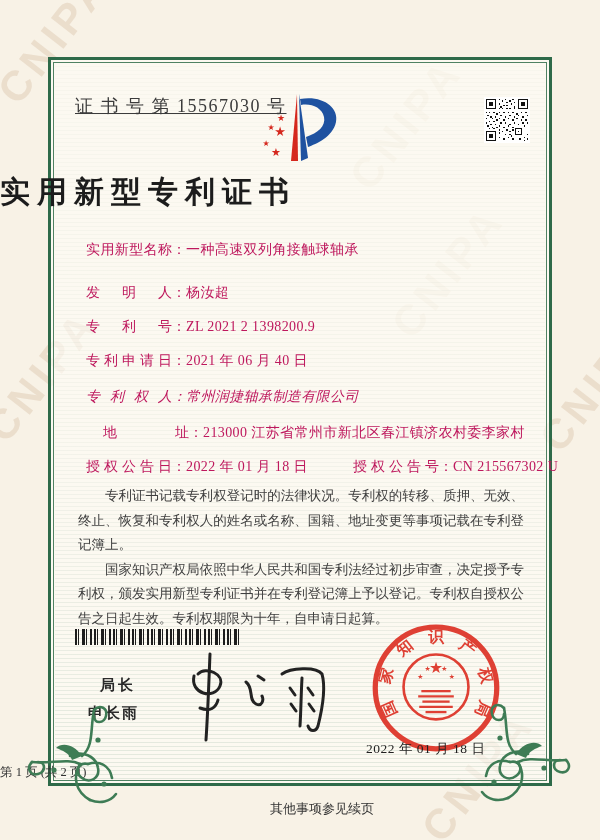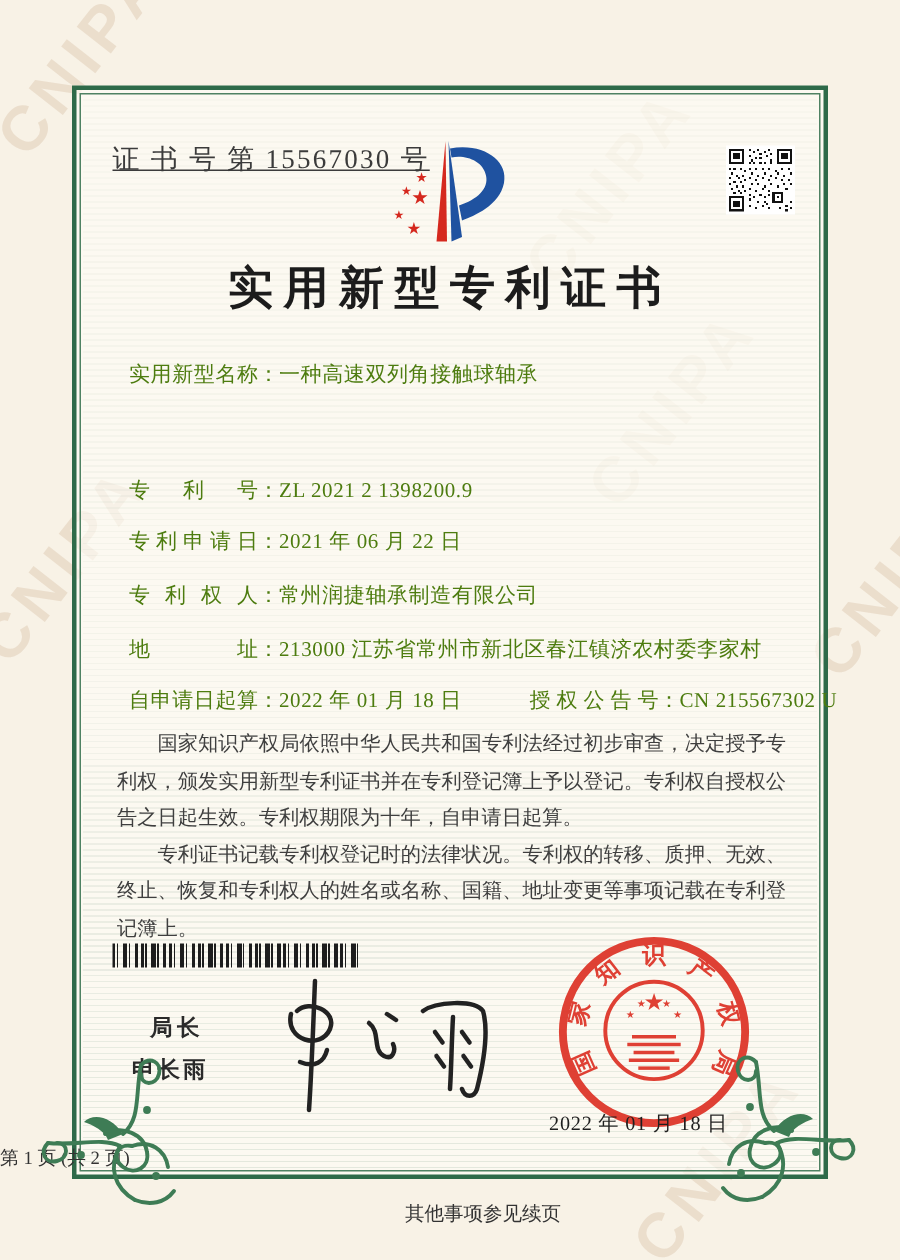--- a/index.html
+++ b/index.html
@@ -25,22 +25,22 @@
   .frame-pattern {
     position:absolute; inset:4px;
     background:repeating-linear-gradient(0deg, rgba(124,160,138,0.20) 0 1px, rgba(255,255,255,0) 1px 4px);
     -webkit-mask-image:linear-gradient(180deg, rgba(0,0,0,0.18), rgba(0,0,0,0.35) 55%, rgba(0,0,0,0.95));
     mask-image:linear-gradient(180deg, rgba(0,0,0,0.18), rgba(0,0,0,0.35) 55%, rgba(0,0,0,0.95));
   }
   .content { position:absolute; inset:0; z-index:3; }
   .cert-no { left:75px; top:94px; font-size:18px; letter-spacing:1.5px; color:#3b3b3b;text-decoration:underline; }
   .logo-box { left:260px; top:91px; width:84px; height:74px; }
   .qr-box { left:484px; top:97px; width:46px; height:46px; background:#fff; padding:2px; box-sizing:border-box; }
-  .cert-title { left:0; right:0; top:172px; text-align:center; font-size:30px; font-weight:700; letter-spacing:7px; color:#1c1c1c; }
-  .field-row { position:absolute; left:86px; font-size:14px; color:#4d7c0f; white-space:nowrap; }
+  .cert-title { left:0; right:0; top:172px; text-align:left; font-size:30px; font-weight:700; letter-spacing:7px; color:#1c1c1c; }
+  .field-row { position:absolute; left:86px; font-size:14px; color:#be185d; white-space:nowrap; }
   .f-label { display:inline-block; width:86px; text-align:justify; text-align-last:justify; vertical-align:top; }
   .f-colon { display:inline-block; }
   .f-value { letter-spacing:0.4px; }
   .paragraphs { left:78px; top:484px; width:446px; font-size:13.5px; line-height:24.5px; color:#3f3f3f; text-align:justify; }
   .paragraphs p { margin:0; text-indent:2em; }
   .barcode {
     left:75px; top:629px; width:166px; height:16px;
     background:repeating-linear-gradient(90deg,
       #1d1d1d 0 2px, rgba(0,0,0,0) 2px 3px,
       #1d1d1d 3px 4px, rgba(0,0,0,0) 4px 7px,
@@ -114,42 +114,45 @@
       <rect x="21" y="21" width="3" height="3" fill="#ffffff"></rect>
       <rect x="22" y="22" width="1" height="1" fill="#111111"></rect>
       <path fill="#111111" d="M9 0h1v1H9z M11 1h1v1h-1z M13 0h1v1h-1z M14 2h1v1h-1z M16 1h1v1h-1z M18 0h1v1h-1z M19 2h1v1h-1z M9 3h1v1H9z M12 4h1v1h-1z M14 4h1v1h-1z M17 3h1v1h-1z M19 5h1v1h-1z M10 5h1v1h-1z M9 6h1v1H9z M11 6h1v1h-1z M14 6h1v1h-1z M16 6h1v1h-1z M19 6h1v1h-1z M0 9h1v1H0z M2 9h1v1H2z M5 9h1v1H5z M7 10h1v1H7z M1 11h1v1H1z M3 12h1v1H3z M6 12h1v1H6z M0 13h1v1H0z M4 13h1v1H4z M7 14h1v1H7z M2 15h1v1H2z M5 15h1v1H5z M0 16h1v1H0z M3 17h1v1H3z M6 17h1v1H6z M1 18h1v1H1z M4 19h1v1H4z M7 19h1v1H7z M2 20h1v1H2z M5 20h1v1H5z M9 9h1v1H9z M12 9h1v1h-1z M15 9h1v1h-1z M18 9h1v1h-1z M21 10h1v1h-1z M24 9h1v1h-1z M27 9h1v1h-1z M10 11h1v1h-1z M13 12h1v1h-1z M16 11h1v1h-1z M19 12h1v1h-1z M22 11h1v1h-1z M25 12h1v1h-1z M28 11h1v1h-1z M9 13h1v1H9z M12 14h1v1h-1z M15 13h1v1h-1z M18 14h1v1h-1z M21 13h1v1h-1z M24 14h1v1h-1z M27 14h1v1h-1z M10 16h1v1h-1z M13 16h1v1h-1z M16 17h1v1h-1z M19 16h1v1h-1z M22 17h1v1h-1z M25 16h1v1h-1z M28 16h1v1h-1z M9 18h1v1H9z M12 19h1v1h-1z M15 18h1v1h-1z M18 19h1v1h-1z M26 18h1v1h-1z M9 21h1v1H9z M11 22h1v1h-1z M14 21h1v1h-1z M16 22h1v1h-1z M18 21h1v1h-1z M9 23h1v1H9z M13 24h1v1h-1z M16 24h1v1h-1z M9 26h1v1H9z M12 27h1v1h-1z M15 26h1v1h-1z M18 27h1v1h-1z M17 25h1v1h-1z M26 26h1v1h-1z M28 24h1v1h-1z M26 28h1v1h-1z M23 27h1v1h-1z M28 27h1v1h-1z"></path>
     </svg>
 
     <div class="abs cert-title">实用新型专利证书</div>
 
     <div class="field-row" style="top:241px;">
       <span class="f-label">实用新型名称</span><span class="f-colon">：</span><span class="f-value">一种高速双列角接触球轴承</span>
     </div>
+    <div class="field-row" style="top:284px;">
+      <span class="f-label">发明人</span><span class="f-colon">：</span><span class="f-value">杨汝超</span>
+    </div>
     <div class="field-row" style="top:318px;">
       <span class="f-label">专利号</span><span class="f-colon">：</span><span class="f-value">ZL 2021 2 1398200.9</span>
     </div>
     <div class="field-row" style="top:352px;">
-      <span class="f-label">专利申请日</span><span class="f-colon">：</span><span class="f-value">2021 年 06 月 22 日</span>
-    </div>
-    <div class="field-row" style="top:388px;">
+      <span class="f-label">专利申请日</span><span class="f-colon">：</span><span class="f-value">2021 年 06 月 40 日</span>
+    </div>
+    <div class="field-row" style="top:388px;font-style:italic;">
       <span class="f-label">专利权人</span><span class="f-colon">：</span><span class="f-value">常州润捷轴承制造有限公司</span>
     </div>
-    <div class="field-row" style="top:424px;">
+    <div class="field-row" style="top:424px;margin-left:17px;">
       <span class="f-label">地址</span><span class="f-colon">：</span><span class="f-value">213000 江苏省常州市新北区春江镇济农村委李家村</span>
     </div>
     <div class="field-row" style="top:458px;">
-      <span class="f-label">自申请日起算</span><span class="f-colon">：</span><span class="f-value">2022 年 01 月 18 日</span>
+      <span class="f-label">授权公告日</span><span class="f-colon">：</span><span class="f-value">2022 年 01 月 18 日</span>
     </div>
     <div class="field-row" style="top:458px; left:318px;margin-left:35px;">
       <span class="f-label">授权公告号</span><span class="f-colon">：</span><span class="f-value">CN 215567302 U</span>
     </div>
 
     <div class="abs paragraphs">
+      <p>专利证书记载专利权登记时的法律状况。专利权的转移、质押、无效、终止、恢复和专利权人的姓名或名称、国籍、地址变更等事项记载在专利登记簿上。</p>
       <p>国家知识产权局依照中华人民共和国专利法经过初步审查，决定授予专利权，颁发实用新型专利证书并在专利登记簿上予以登记。专利权自授权公告之日起生效。专利权期限为十年，自申请日起算。</p>
-      <p>专利证书记载专利权登记时的法律状况。专利权的转移、质押、无效、终止、恢复和专利权人的姓名或名称、国籍、地址变更等事项记载在专利登记簿上。</p>
     </div>
 
     <div class="abs barcode"></div>
 
     <div class="abs director-title">局长</div>
     <div class="abs director-name">申长雨</div>
 
     <svg class="abs signature-box" viewBox="0 0 180 100">
       <g fill="none" stroke="#222222" stroke-width="3" stroke-linecap="round" stroke-linejoin="round">
         <path d="M40,6 C39,30 38,62 36,92"></path>

